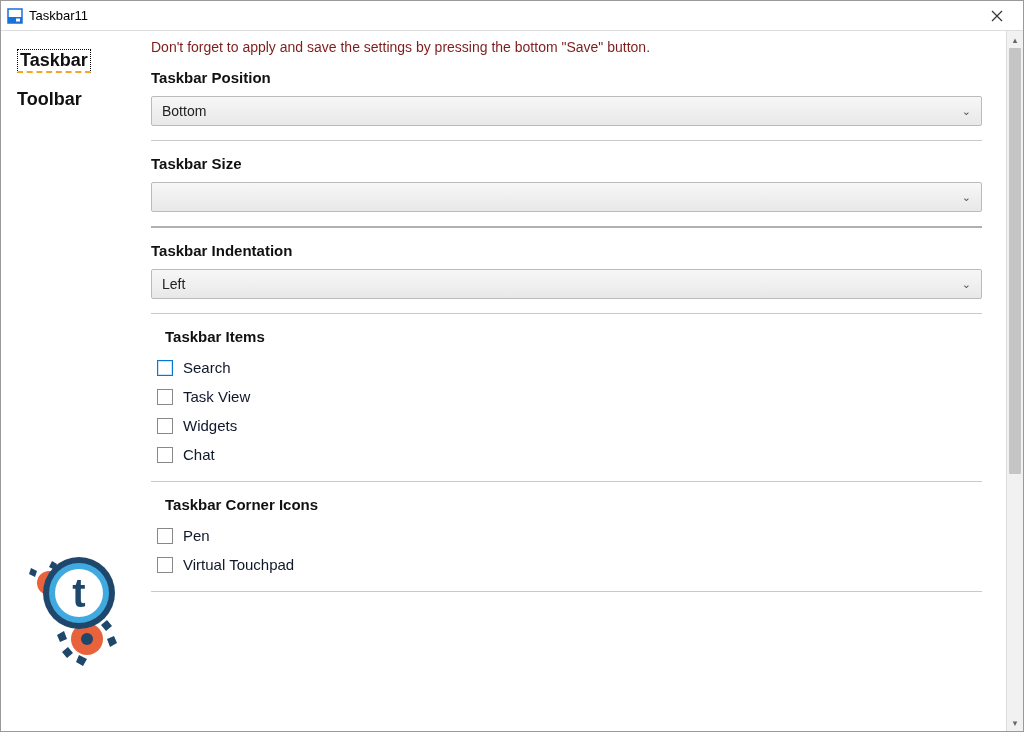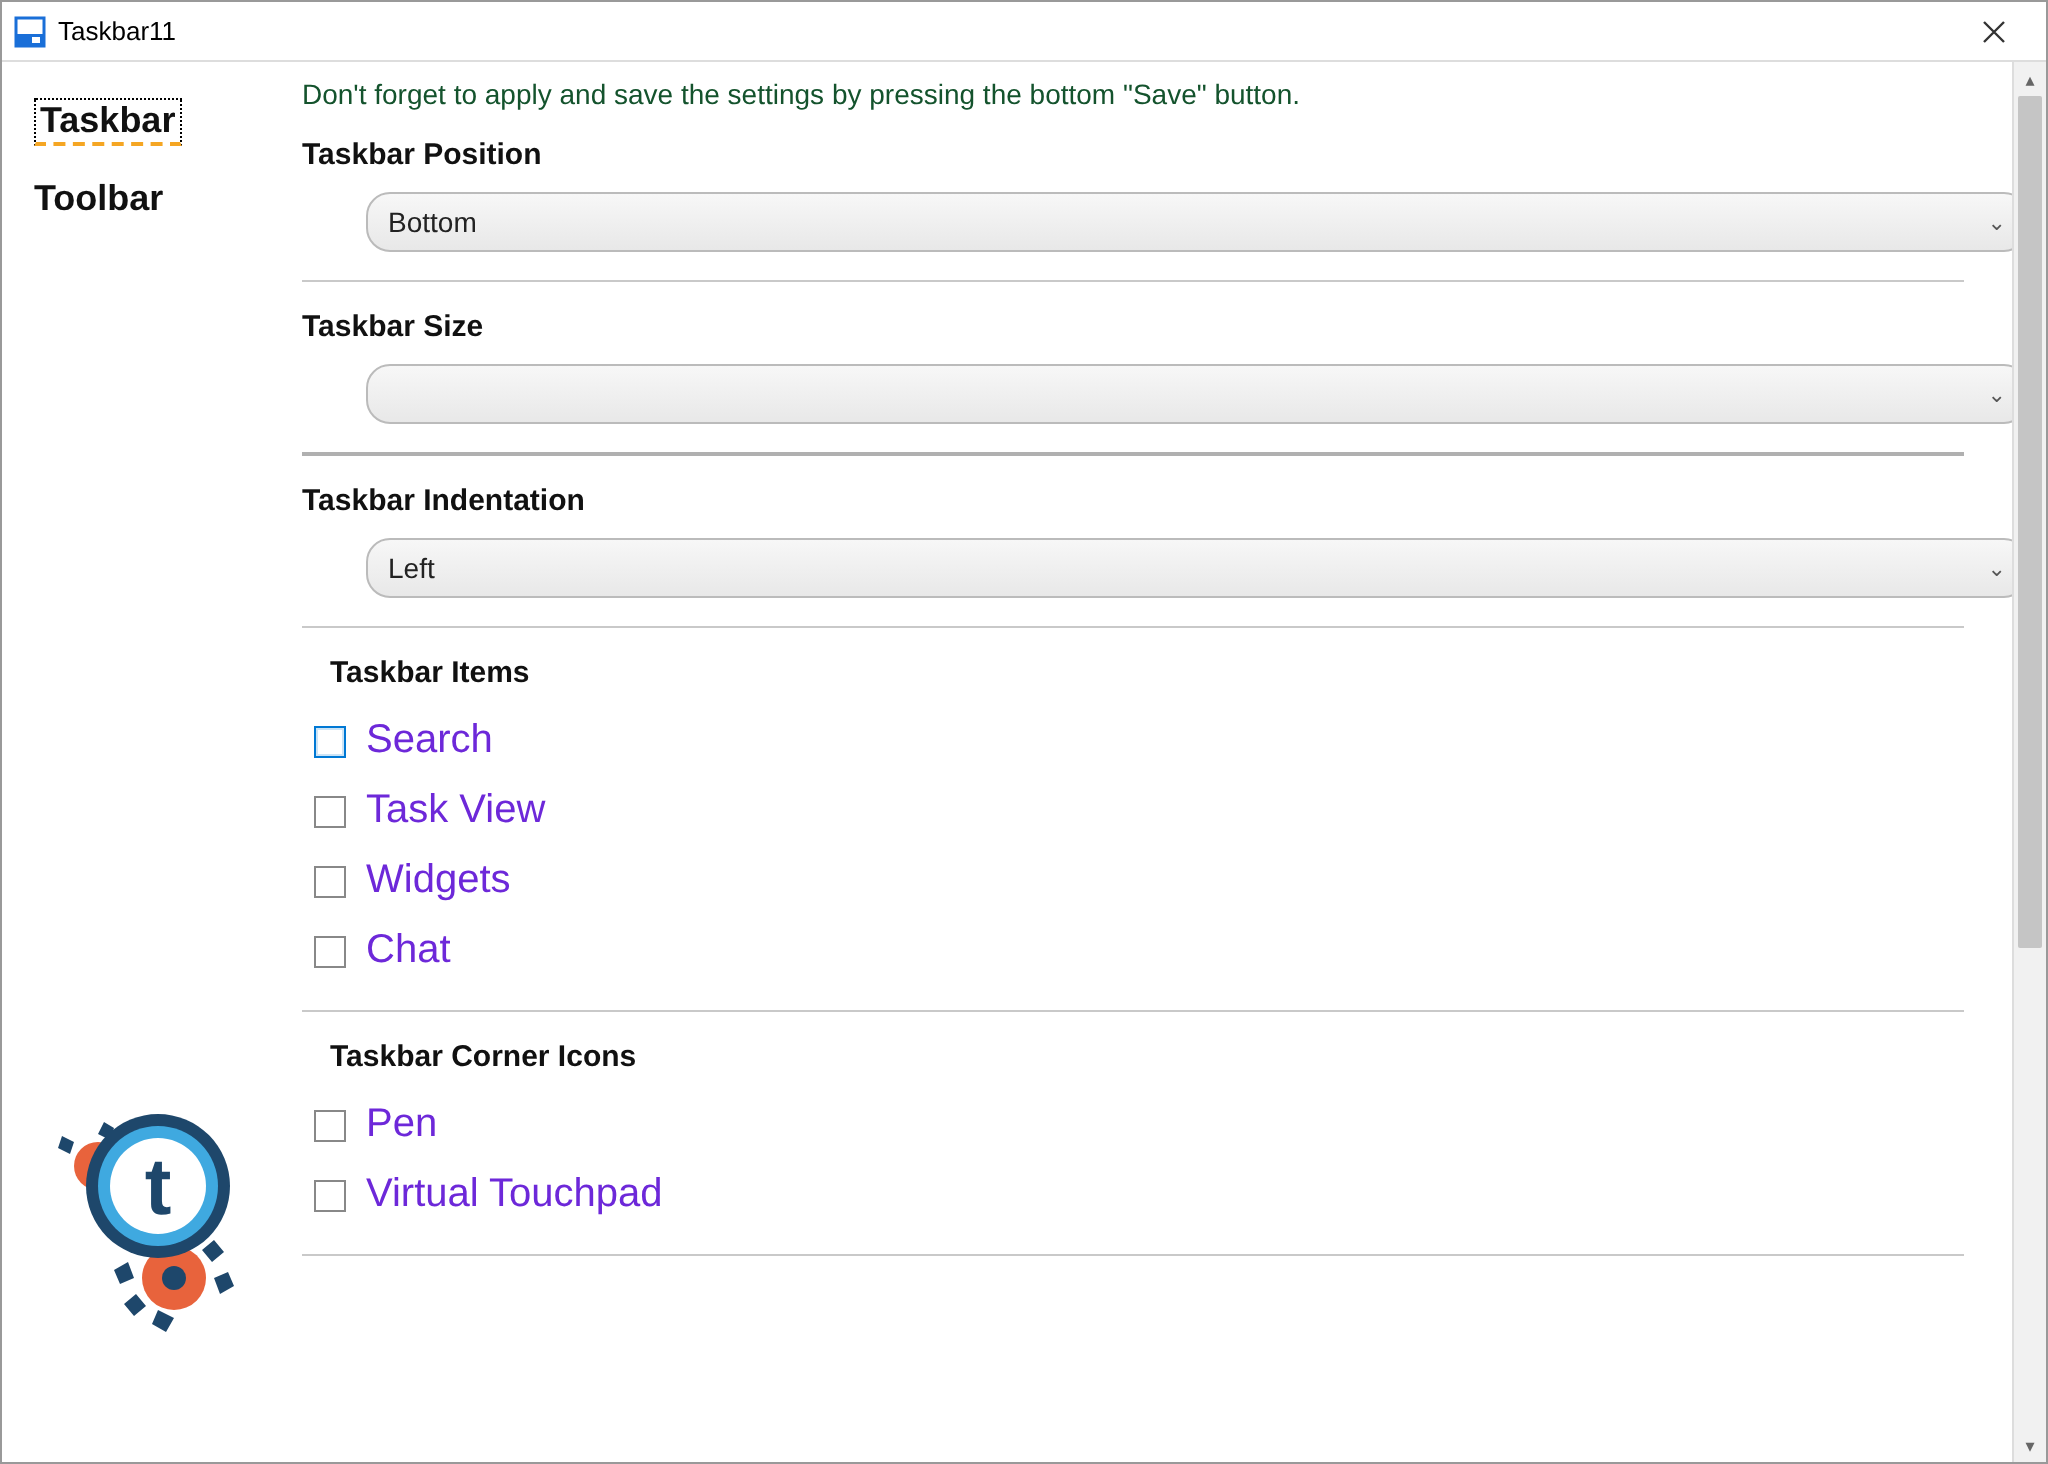--- a/index.html
+++ b/index.html
@@ -62,67 +62,66 @@
       border-bottom: 2px dashed #f5a623;
       padding: 0 2px;
     }
     .content {
       flex: 1;
       padding: 8px 24px 12px 0;
       overflow-y: auto;
       position: relative;
     }
     .hint {
-      color: #14532d;
+      color: #7f1d1d;
       font-size: 14px;
       margin-bottom: 14px;
     }
     .section-label {
       font-weight: 700;
       font-size: 15px;
       color: #111;
       margin-bottom: 10px;
       margin-top: 4px;
     }
     .dropdown {
       width: 100%;
       height: 30px;
       background: linear-gradient(#f7f7f7, #e8e8e8);
       border: 1px solid #bbb;
-      border-radius: 12px;
+      border-radius: 2px;
       display: flex;
       align-items: center;
       padding: 0 10px;
       font-size: 14px;
       color: #222;
       cursor: pointer;
       position: relative;
       margin-bottom: 14px;
-      margin-left: 32px;
     }
     .dropdown .chev {
       position: absolute;
       right: 10px;
       font-size: 11px;
       color: #555;
     }
     .divider {
       border: none;
       border-top: 1px solid #c9c9c9;
       margin: 4px 0 14px 0;
     }
     .divider.thick {
       border-top: 2px solid #b0b0b0;
     }
     .check-row {
       display: flex;
       align-items: center;
       padding: 6px 0 6px 4px;
-      font-size: 20px;
-      color: #6d28d9;
+      font-size: 15px;
+      color: #0f172a;
       cursor: pointer;
     }
     .check-row .box {
       width: 16px; height: 16px;
       border: 1px solid #888;
       margin-right: 10px;
       background: #fff;
     }
     .check-row.hover .box {
       border-color: #0078d4;

